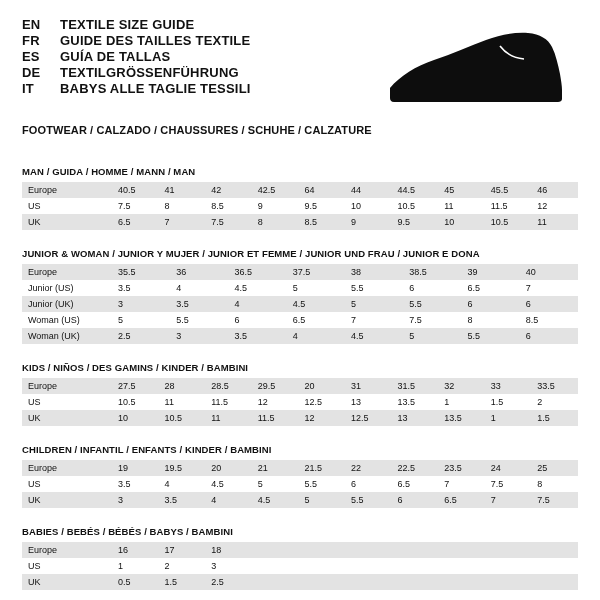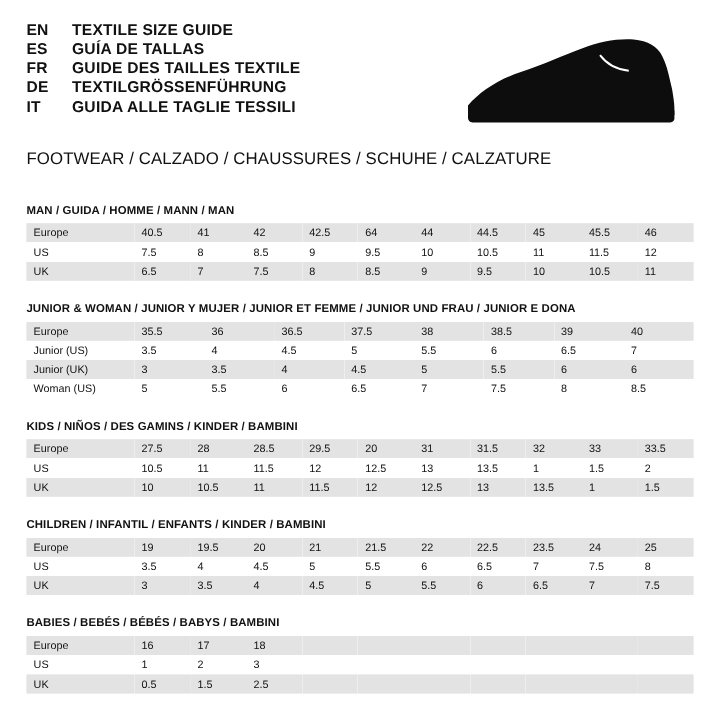--- a/index.html
+++ b/index.html
@@ -40,22 +40,22 @@
   .shoe-art {
     width: 190px;
     height: 80px;
     margin-right: 6px;
     margin-top: 12px;
     flex: none;
   }
 
   .fw-title {
     margin-top: 14px;
-    font-size: 14px;
-    font-weight: normal;
+    font-size: 11px;
+    font-weight: bold;
     letter-spacing: 0.1px;
   }
 
   
   .section { margin-top: 18px; }
   .section.first { margin-top: 30px; }
   .section-title {
     font-size: 9.5px;
     font-weight: bold;
     letter-spacing: 0.1px;
@@ -84,34 +84,34 @@
 
 <div class="page">
 
   <div class="header">
     <div class="lang-block">
         <div class="lang-row">
           <span class="lang-code">EN</span>
           <span class="lang-text">TEXTILE SIZE GUIDE</span>
         </div>
         <div class="lang-row">
+          <span class="lang-code">FR</span>
+          <span class="lang-text">GUIDE DES TAILLES TEXTILE</span>
+        </div>
+        <div class="lang-row">
           <span class="lang-code">ES</span>
           <span class="lang-text">GUÍA DE TALLAS</span>
         </div>
         <div class="lang-row">
-          <span class="lang-code">FR</span>
-          <span class="lang-text">GUIDE DES TAILLES TEXTILE</span>
-        </div>
-        <div class="lang-row">
           <span class="lang-code">DE</span>
           <span class="lang-text">TEXTILGRÖSSENFÜHRUNG</span>
         </div>
         <div class="lang-row">
           <span class="lang-code">IT</span>
-          <span class="lang-text">GUIDA ALLE TAGLIE TESSILI</span>
+          <span class="lang-text">BABYS ALLE TAGLIE TESSILI</span>
         </div>
       </div>
     <svg class="shoe-art" viewBox="0 0 190 80" xmlns="http://www.w3.org/2000/svg">
       <path d="M8 58 C18 46 34 36 52 30 C70 24 88 16 104 10 C118 5 132 2 146 3 C158 4 166 9 170 17 C174 25 176 35 178 44 C179 50 180 56 180 60 L180 66 L8 66 Z" fill="#0d0d0d"></path>
       <path d="M8 62 L180 62 L180 69 C180 71 178 72 176 72 L12 72 C9 72 8 70 8 68 Z" fill="#0d0d0d"></path>
       <path d="M118 16 C124 24 132 28 142 29" stroke="#ffffff" stroke-width="1.6" fill="none"></path>
     </svg>
   </div>
 
   <div class="fw-title">FOOTWEAR / CALZADO / CHAUSSURES / SCHUHE / CALZATURE</div>
@@ -203,20 +203,31 @@
             <tr>
               <td class="label">Woman (US)</td>
               <td>5</td>
               <td>5.5</td>
               <td>6</td>
               <td>6.5</td>
               <td>7</td>
               <td>7.5</td>
               <td>8</td>
               <td>8.5</td>
+            </tr>
+            <tr class="shade">
+              <td class="label">Woman (UK)</td>
+              <td>2.5</td>
+              <td>3</td>
+              <td>3.5</td>
+              <td>4</td>
+              <td>4.5</td>
+              <td>5</td>
+              <td>5.5</td>
+              <td>6</td>
             </tr>
           </tbody>
         </table>
       </div>
       <div class="section">
         <div class="section-title">KIDS / NIÑOS / DES GAMINS / KINDER / BAMBINI</div>
         <table class="kids">
           <tbody>
             <tr class="shade">
               <td class="label">Europe</td>

